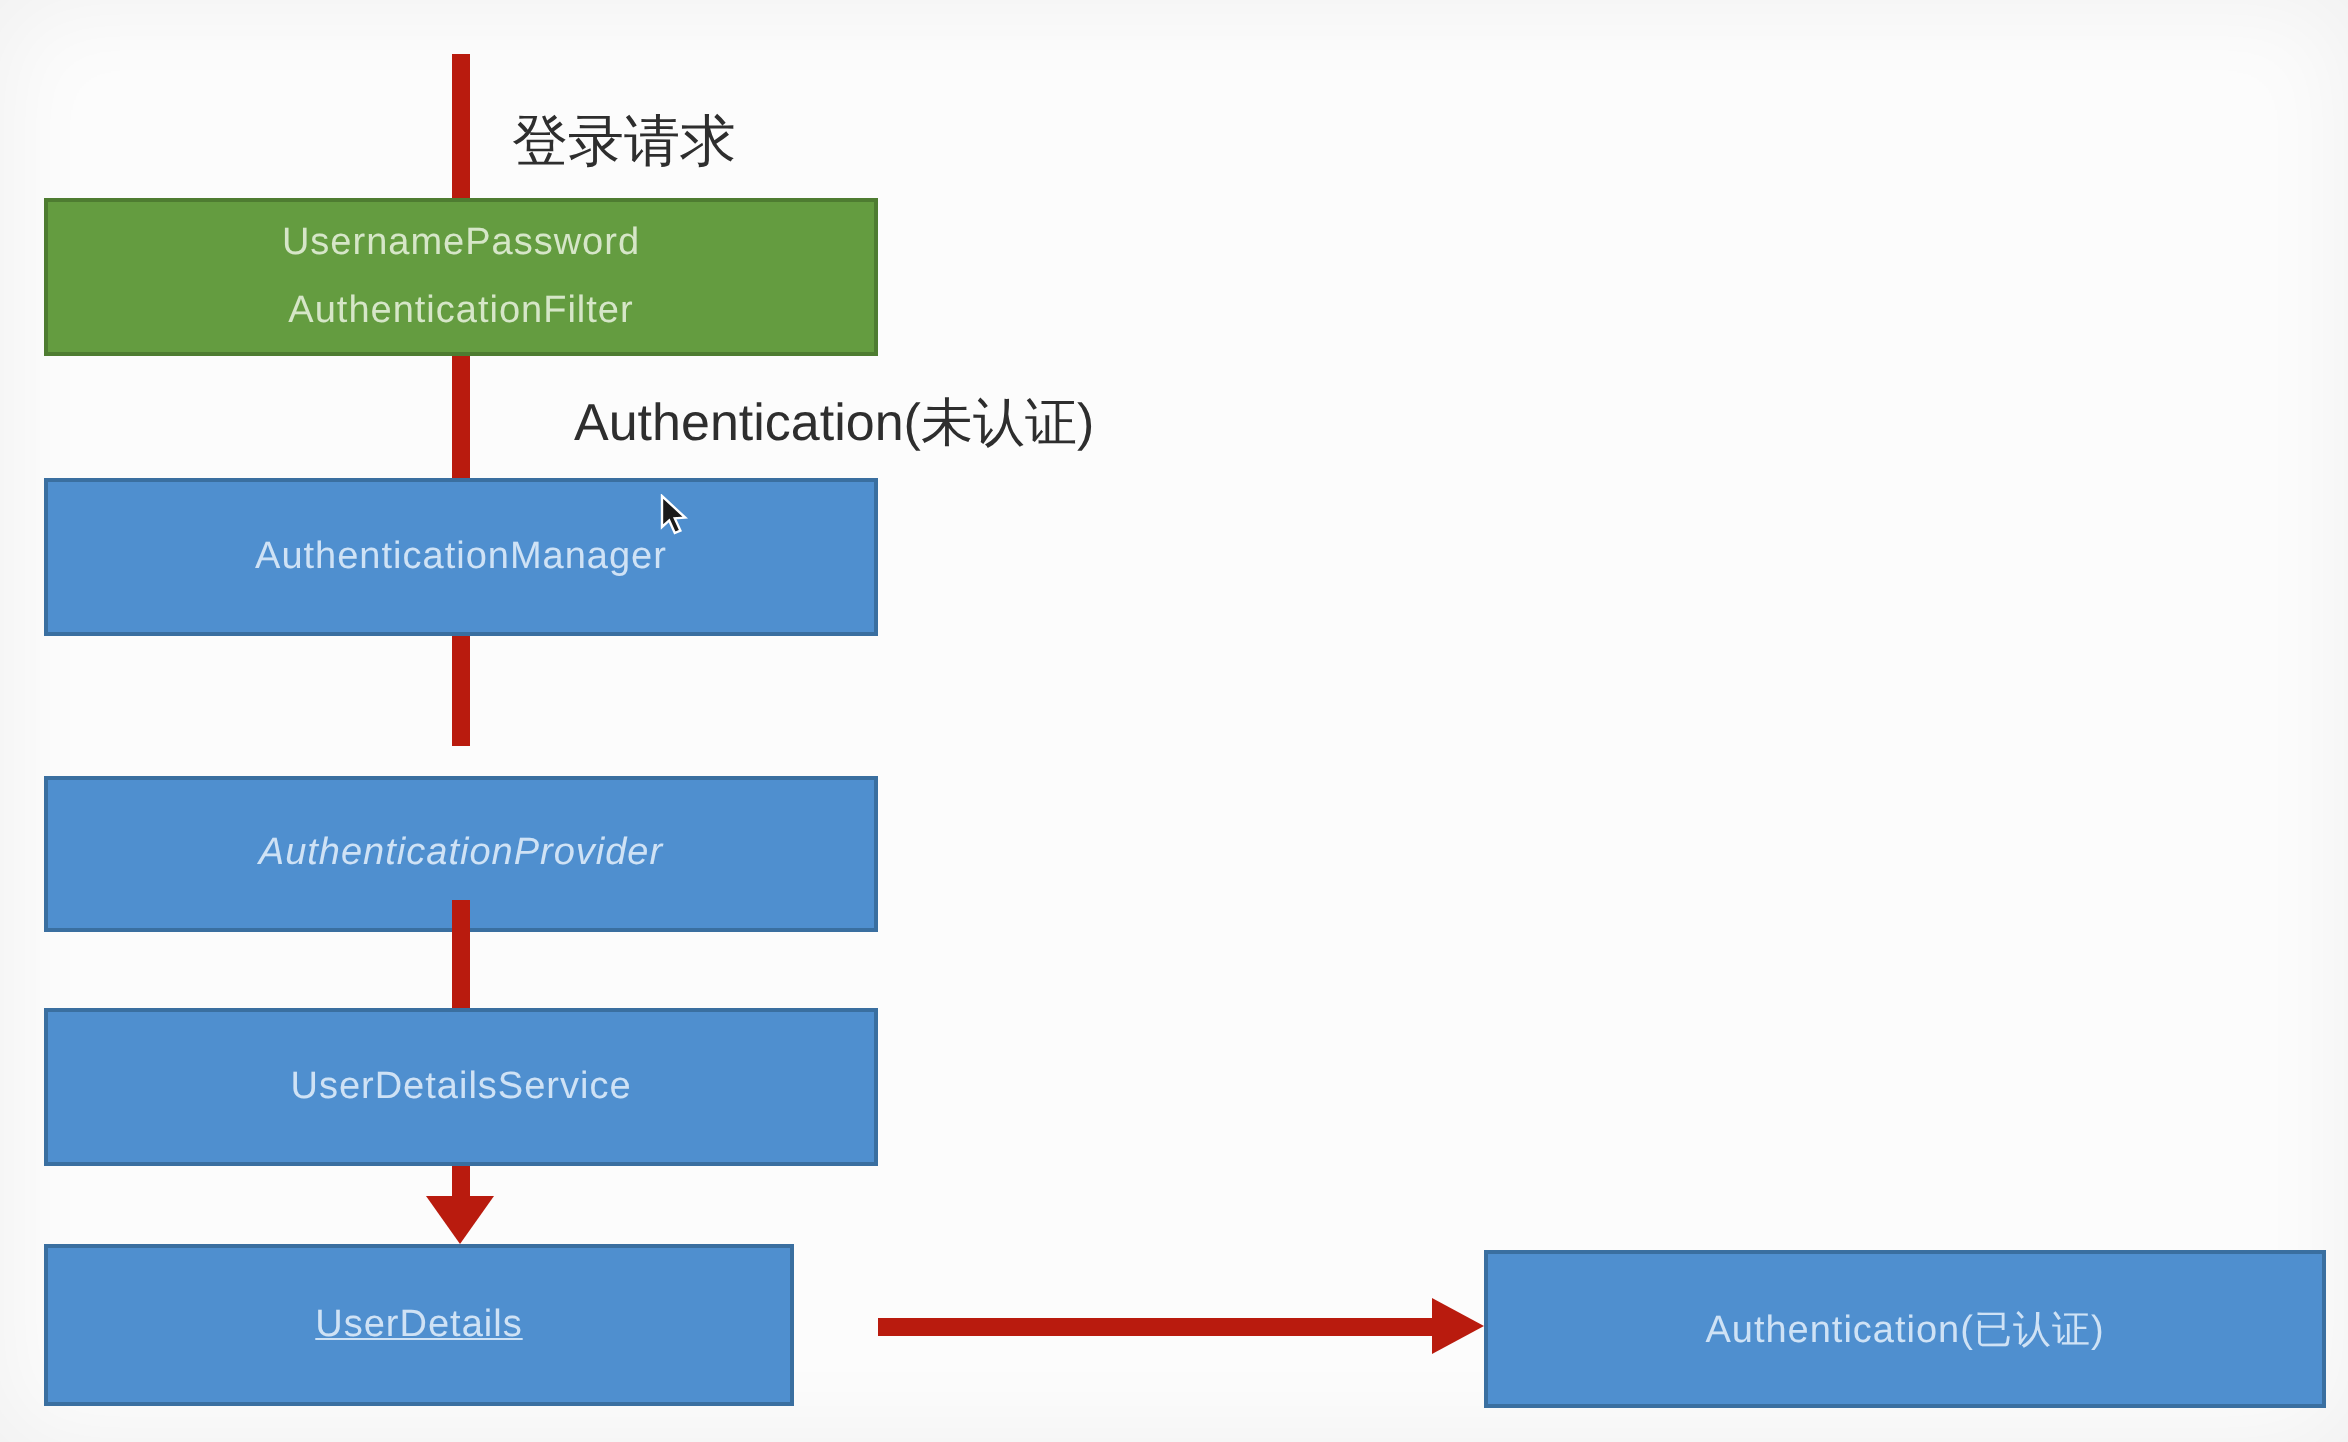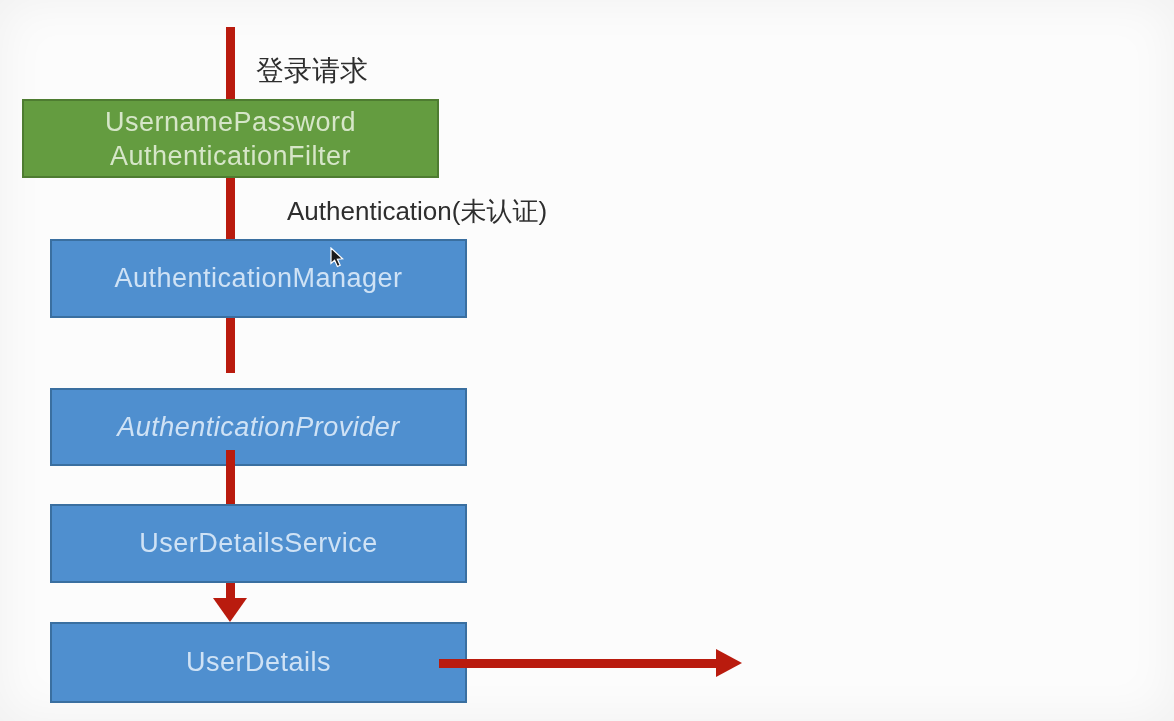--- a/index.html
+++ b/index.html
@@ -9,35 +9,34 @@
     background: var(--background, #fcfcfc);
     overflow: hidden;
     font-family: "Liberation Sans", "DejaVu Sans", sans-serif;
     box-shadow: inset 0 0 50px rgba(0,0,0,0.05);
   }
   .box {
     position: absolute;
     display: flex; flex-direction: column;
     align-items: center; justify-content: center;
     text-align: center;
-    font-size: 27px;
+    font-size: 19px;
     letter-spacing: 0.5px;
     box-sizing: border-box;
   }
   .box.green {
     background: var(--green-fill, #649c40);
     border: 2px solid var(--green-border, #4e7c31);
     color: var(--box-text-green, #d6e6c8);
     line-height: 34px;
   }
   .box.blue {
     background: var(--blue-fill, #4f8fcf);
     border: 2px solid var(--blue-border, #3a6fa0);
     color: var(--box-text-blue, #cfe2f5);
-    margin-left: 28px;
   }
   .flow-label {
     position: absolute;
     color: var(--label-text, #2e2e2e);
     white-space: nowrap;
   }
   .vseg {
     position: absolute;
     width: 9px;
     background: var(--arrow-red, #b91b0e);
@@ -77,21 +76,21 @@
   #label-login      { left: 256px; top: 52px;  font-size: 28px; }
   #seg-filter-mgr   { left: 226px; top: 178px; height: 62px; }
   #label-unauth     { left: 257px; top: 194px; font-size: 26px; margin-left: 30px; }
   #node-manager     { left: 22px;  top: 239px; width: 417px; height: 79px; }
   #seg-mgr-prov     { left: 226px; top: 318px; height: 55px; }
   #node-provider    { left: 22px;  top: 388px; width: 417px; height: 78px; font-style: italic; }
   #seg-prov-uds     { left: 226px; top: 450px; height: 55px; }
   #node-uds         { left: 22px;  top: 504px; width: 417px; height: 79px; }
   #seg-uds-ud       { left: 226px; top: 583px; height: 16px; }
   #head-uds-ud      { left: 213px; top: 598px; }
-  #node-ud          { left: 22px;  top: 622px; width: 417px; height: 81px; }
+  #node-ud          { left: 22px;  top: 622px; width: 375px; height: 81px; text-decoration: underline; }
   #shaft-ud-auth    { left: 439px; top: 659px; width: 278px; }
   #head-ud-auth     { left: 716px; top: 649px; }
   #node-authed      { left: 742px; top: 625px; width: 421px; height: 79px; }
 </style>
 </head>
 <body>
 
 <div class="stage">
 
   <div class="vseg" id="seg-login"></div>
@@ -124,19 +123,22 @@
   <div class="vseg" id="seg-uds-ud"></div>
   <div class="head-down" id="head-uds-ud"></div>
 
   <div class="box blue" id="node-ud">
     <span>UserDetails</span>
   </div>
 
   <div class="hshaft" id="shaft-ud-auth"></div>
   <div class="head-right" id="head-ud-auth"></div>
 
+  <div class="box blue" id="node-authed">
+    <span>Authentication(已认证)</span>
+  </div>
 
   <svg class="cursor" width="15" height="21" viewBox="0 0 15 21">
     <path d="M1,1 L1,16.5 L4.6,13.2 L7.4,19.5 L10.2,18.3 L7.4,12.2 L12.6,11.8 Z" fill="#1b1b1b" stroke="#ffffff" stroke-width="1.2"></path>
   </svg>
 
 
 </div>
 
 </body></html>

